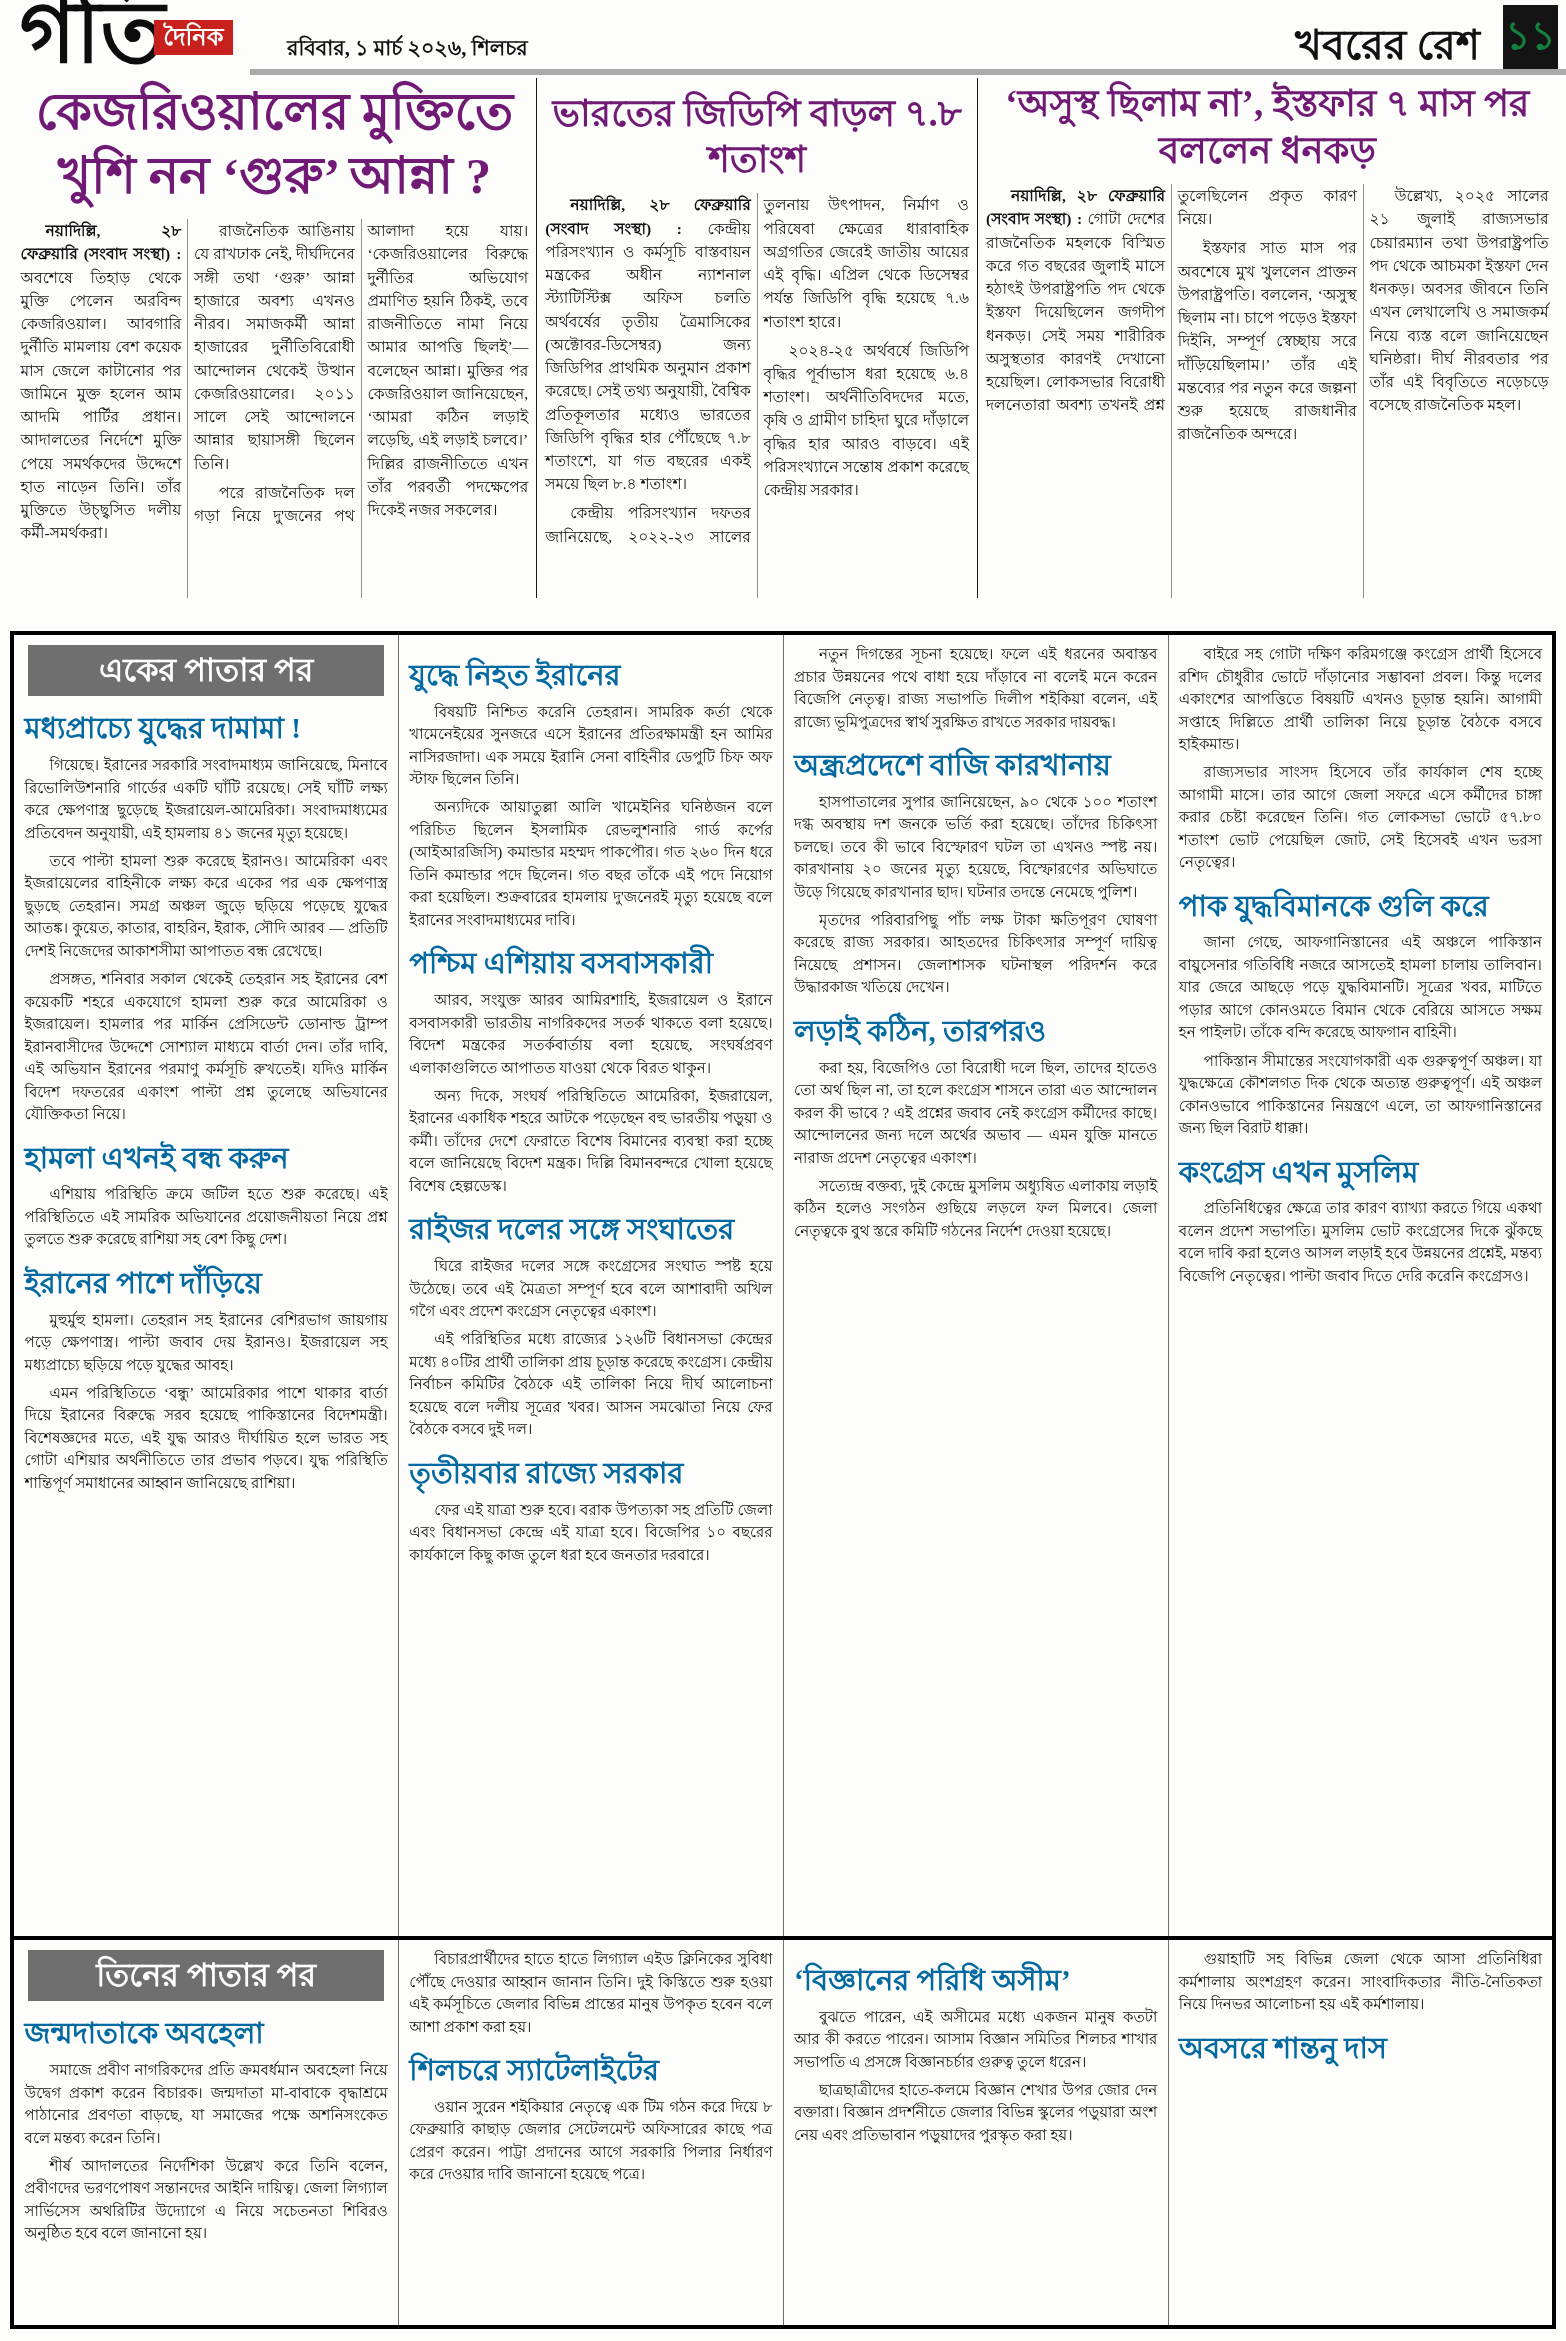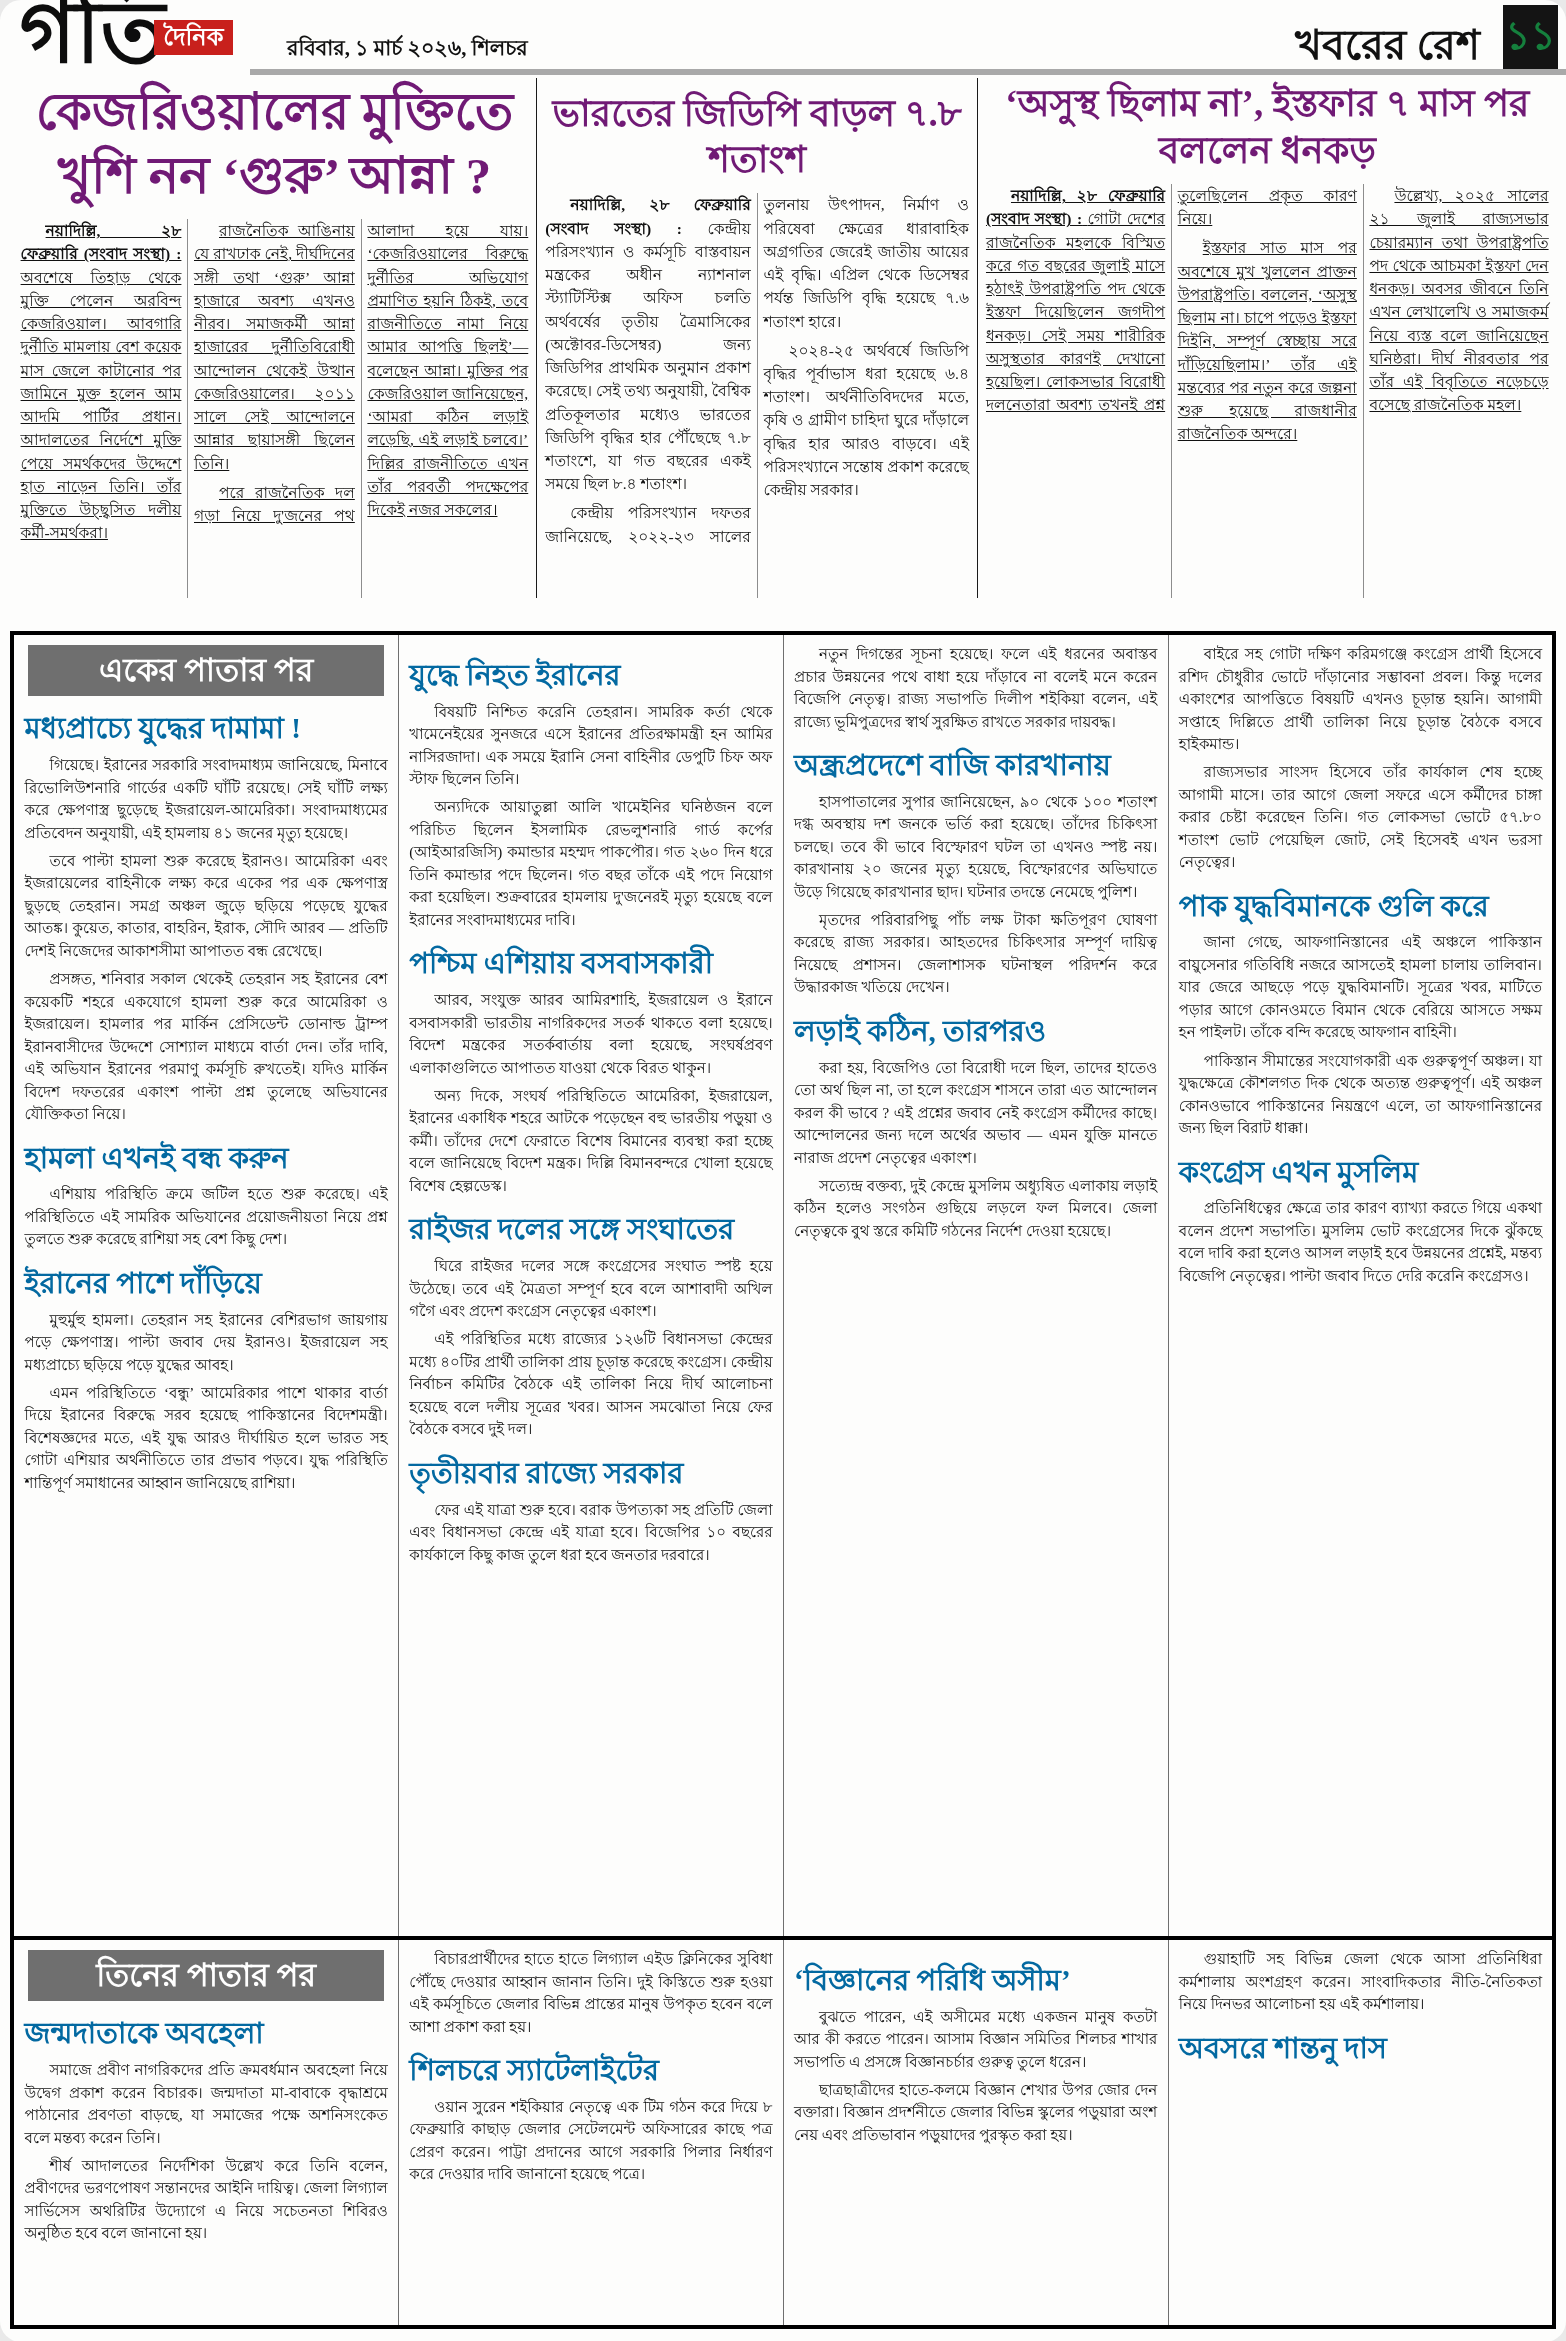--- a/index.html
+++ b/index.html
@@ -1,17 +1,17 @@
 <!DOCTYPE html>
 <html lang="bn" style="font-size:9.2px"><head>
 <meta charset="utf-8">
 <style>
   html,body{margin:0;padding:0;background:#e9e9e9;}
   #page{position:relative;width:1566px;height:2342px;background:#fdfdfc;color:#111;
-        font-family:"Liberation Serif","DejaVu Serif",serif;overflow:hidden;margin:0 auto;border-radius:21px;}
+        font-family:"Liberation Serif","DejaVu Serif",serif;overflow:hidden;margin:0 auto;}
   [data-name]{box-sizing:border-box;}
 
   
   .logo-main{position:absolute;left:19.5px;top:-10.3px;font-size:86px;font-weight:800;line-height:1;color:#0d0d0d;}
   .dainik-box{position:absolute;left:154px;top:19.5px;background:#c8201c;color:#fff;
               padding:5.7px 9.2px;font-size:24px;font-weight:700;line-height:1;}
   .date-line{position:absolute;left:287px;top:33px;font-size:20.7px;font-weight:700;}
   .section-title{position:absolute;right:86px;top:12.6px;font-size:41px;font-weight:800;}
   .page-box{position:absolute;right:8px;top:4.6px;width:55px;height:68px;background:#141414;
             color:#15803d;font-size:39px;font-weight:700;display:flex;align-items:flex-start;justify-content:center;}
@@ -23,21 +23,21 @@
   .top-article + .top-article{border-left:1.1px solid #1a1a1a;}
   .ta-a{width:524px;}
   .ta-b{width:441px;}
   .ta-c{width:580px;}
   .headline{font-weight:800;text-align:center;margin:3.4px 0 10.3px;line-height:1.25;color:#701a75;}
   .hl-a{font-size:51px;}
   .hl-b{font-size:37px;margin-top:12.6px;}
   .hl-c{font-size:37px;}
   .abody{font-size:15.5px;line-height:1.5;text-align:justify;column-gap:12.6px;column-rule:0.6px solid #8d8d8d;height:100%;}
   .cols2{column-count:2;}
-  .cols3{column-count:3;text-decoration:underline;}
+  .cols3{column-count:3;}
   .abody p{margin:0 0 5.7px;text-indent:25px;}
   .abody p:first-child{text-indent:25px;}
   .byline{font-weight:700;}
 
   
   .band{position:absolute;left:10.3px;width:1546px;border:4px solid #000;background:#fdfdfc;
         display:flex;overflow:hidden;}
   .band-one{top:631px;height:1322px;}
   .band-three{top:1936px;height:393px;}
   .col{flex:1 1 0;padding:8px 10.3px;overflow:hidden;font-size:15px;line-height:1.5;text-align:justify;}

